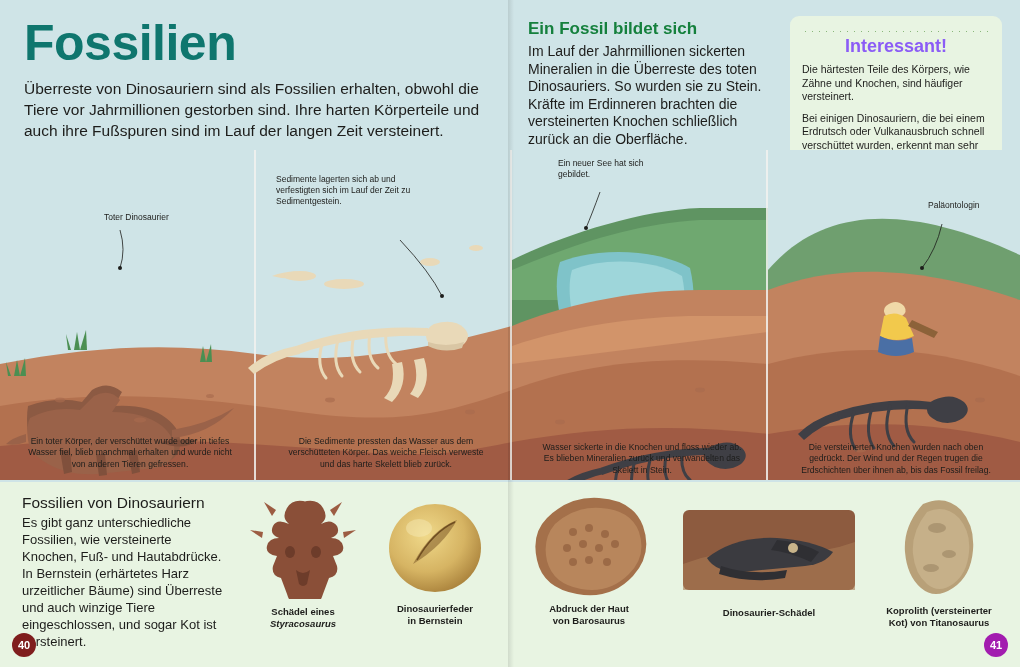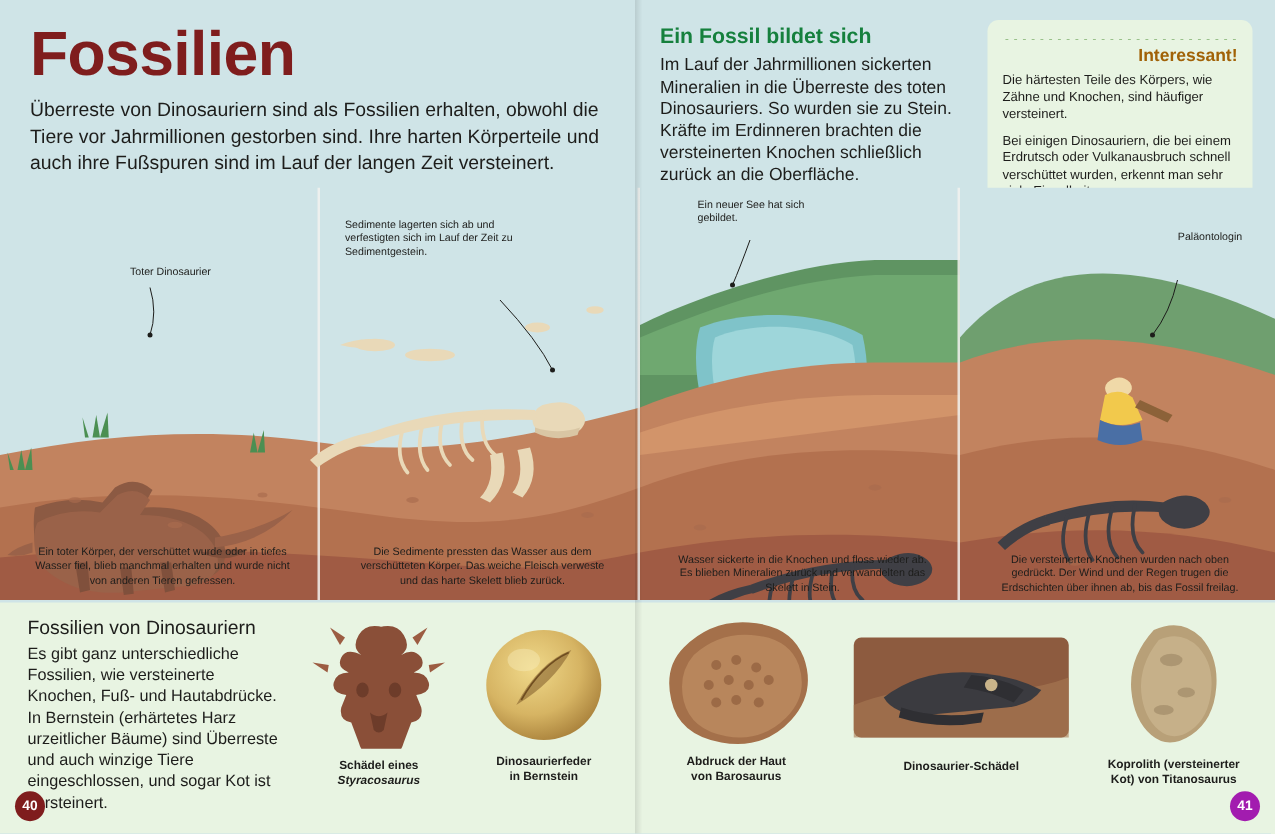--- a/index.html
+++ b/index.html
@@ -31,21 +31,21 @@
   .headline {
     position: absolute;
     left: 24px; top: 16px;
     width: 470px;
   }
   .headline h1 {
     margin: 0;
     font-size: 50px;
     line-height: 54px;
     font-weight: 700;
-    color: #7f1d1d;
+    color: #0f766e;
     letter-spacing: -0.5px;
   }
   .headline p {
     margin: 8px 0 0 0;
     font-size: 15.5px;
     line-height: 21px;
     color: #1d1d1b;
   }
   
   .col-mid {
@@ -79,24 +79,24 @@
   .infobox .dots {
     height: 4px;
     margin: 2px 0 4px 0;
     background-image: radial-gradient(circle, #8ab77a 1.3px, transparent 1.4px);
     background-size: 7px 7px;
     background-repeat: repeat-x;
     background-position: 0 1px;
   }
   .infobox h3 {
     margin: 2px 0 6px 0;
-    text-align: right;
-    font-size: 14px;
+    text-align: center;
+    font-size: 18px;
     font-weight: 700;
-    color: #a16207;
+    color: #8b5cf6;
   }
   .infobox p {
     margin: 0 0 8px 0;
     font-size: 10.5px;
     line-height: 13.5px;
     color: #1d1d1b;
   }
   .infobox p:last-child { margin-bottom: 0; }
 
   
@@ -365,21 +365,21 @@
 
     <div class="callout" style="left:104px; top:62px; width:110px;">
       <span>Toter Dinosaurier</span>
     </div>
     <div class="callout" style="left:276px; top:24px; width:148px;">
       <span>Sedimente lagerten sich ab und verfestigten sich im Lauf der Zeit zu Sedimentgestein.</span>
     </div>
     <div class="callout" style="left:558px; top:8px; width:96px;">
       <span>Ein neuer See hat sich gebildet.</span>
     </div>
-    <div class="callout" style="left:928px; top:34px; width:80px;text-align:center;">
+    <div class="callout" style="left:928px; top:50px; width:80px;">
       <span>Paläontologin</span>
     </div>
   </div>
 
   <div class="caption-row">
     <div class="caption" style="left:26px; top:6px; width:208px;">Ein toter Körper, der verschüttet wurde oder in tiefes Wasser fiel, blieb manchmal erhalten und wurde nicht von anderen Tieren gefressen.</div>
     <div class="caption" style="left:282px; top:6px; width:208px;">Die Sedimente pressten das Wasser aus dem verschütteten Körper. Das weiche Fleisch verweste und das harte Skelett blieb zurück.</div>
     <div class="caption" style="left:538px; top:12px; width:208px;">Wasser sickerte in die Knochen und floss wieder ab. Es blieben Mineralien zurück und verwandelten das Skelett in Stein.</div>
     <div class="caption" style="left:790px; top:12px; width:212px;">Die versteinerten Knochen wurden nach oben gedrückt. Der Wind und der Regen trugen die Erdschichten über ihnen ab, bis das Fossil freilag.</div>
   </div>

